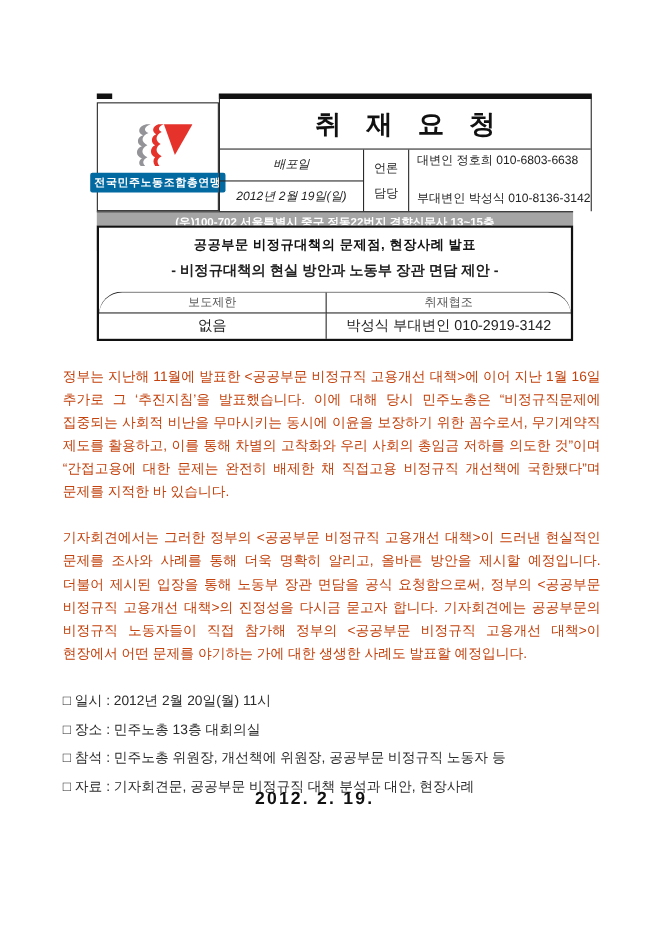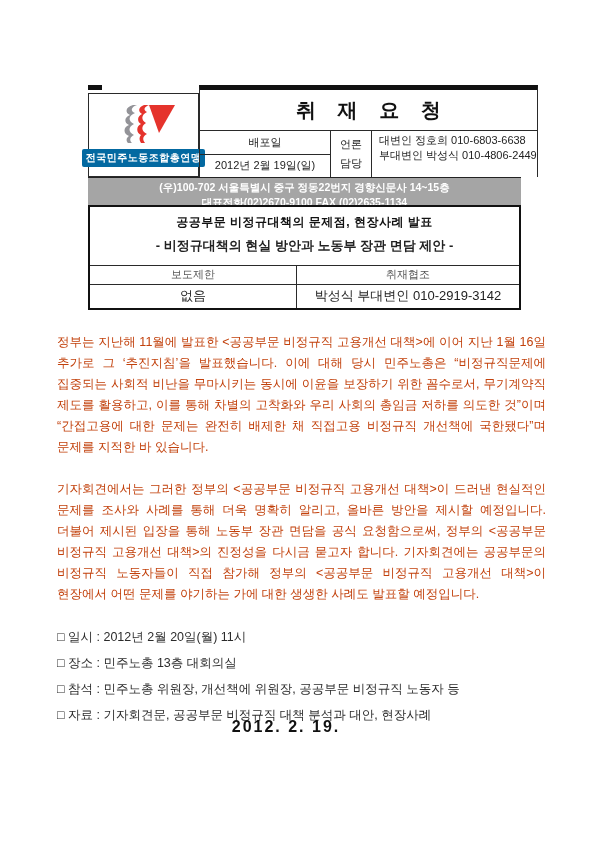--- a/index.html
+++ b/index.html
@@ -29,55 +29,55 @@
     background: #0369a1; color: #fff;
     font-size: 10px; font-weight: bold; letter-spacing: 0.5px;
     padding: 2px 4px; border-radius: 2px; white-space: nowrap;
   }
   .header-right {
     flex: 1; border-top: 5px solid #111;
     border-right: 1px solid #2a2a2a; border-left: 1px solid #2a2a2a;
     display: flex; flex-direction: column;
   }
   .doc-type {
-    text-align: center; font-size: 20px; font-weight: bold; letter-spacing: 8px;
+    text-align: center; font-size: 24px; font-weight: bold; letter-spacing: 8px;
     color: #111; padding: 7px 0 6px 8px;
     border-bottom: 1px solid #2a2a2a;
   }
   .info-row { display: flex; font-size: 11px; flex: 1; }
-  .col-date { width: 130px; display: flex; flex-direction: column; text-align: center; }
+  .col-date { width: 130px; display: flex; flex-direction: column; text-align: center; font-style: italic; }
   .col-date .cell { flex: 1; display: flex; align-items: center; justify-content: center; padding: 2px 0; }
   .col-date .cell:first-child { border-bottom: 1px solid #2a2a2a; }
   .col-media {
     width: 42px; border-left: 1px solid #2a2a2a; border-right: 1px solid #2a2a2a;
     display: flex; flex-direction: column; justify-content: space-evenly;
     text-align: center; padding: 2px 0;
   }
-  .col-contact { flex: 1; display: flex; flex-direction: column; justify-content: space-evenly; padding: 2px 0 14px 7px; white-space: nowrap; }
+  .col-contact { flex: 1; display: flex; flex-direction: column; justify-content: space-evenly; padding: 2px 0 4px 7px; white-space: nowrap; gap: 20px; }
   .address-bar {
     background: #a5a5a5; color: #fff;
     border-top: 1px solid #222;
     text-align: center; font-size: 10.5px; font-weight: bold;
     line-height: 1.45; padding: 2px 0 3px;
   }
 
   
   .title-box {
     position: absolute; left: 88px; top: 205px; width: 433px;
     border: 2px solid #111; background: #fff;
   }
   .main-title {
     text-align: center; font-size: 12px; font-weight: bold; color: #111;
     padding: 7px 6px 2px; letter-spacing: 0.5px;
   }
   .sub-title {
     text-align: center; font-size: 13px; font-weight: bold; color: #222;
     padding: 4px 6px 10px;
   }
-  .tb-table { border-top: 1px solid #2a2a2a; display: grid; grid-template-columns: 48% 52%; }
+  .tb-table { border-top: 1px solid #2a2a2a; display: grid; grid-template-columns: 48% 52%; border-radius: 21px; }
   .tb-table .hcell {
     font-size: 11px; color: #555; text-align: center; padding: 1px 0 2px;
     border-bottom: 1px solid #2a2a2a;
   }
   .tb-table .vcell { font-size: 13px; color: #222; text-align: center; padding: 2px 0 3px; }
   .tb-table .right { border-left: 1px solid #2a2a2a; }
 
   
   .body-text { position: absolute; left: 57px; top: 332px; width: 489px; }
   .para {
@@ -115,28 +115,28 @@
           <div class="col-date">
             <div class="cell">배포일</div>
             <div class="cell">2012년 2월 19일(일)</div>
           </div>
           <div class="col-media">
             <div>언론</div>
             <div>담당</div>
           </div>
           <div class="col-contact">
             <div>대변인 정호희 010-6803-6638</div>
-            <div>부대변인 박성식 010-4806-2449</div>
+            <div>부대변인 박성식 010-8136-3142</div>
           </div>
         </div>
       </div>
     </div>
 
     <div class="address-bar">
-      <div>(우)100-702 서울특별시 중구 정동22번지 경향신문사 14~15층</div>
+      <div>(우)100-702 서울특별시 중구 정동22번지 경향신문사 13~15층</div>
       <div>대표전화(02)2670-9100 FAX (02)2635-1134</div>
     </div>
   </div>
 
   <div class="title-box">
     <div class="main-title">공공부문 비정규대책의 문제점, 현장사례 발표</div>
     <div class="sub-title">- 비정규대책의 현실 방안과 노동부 장관 면담 제안 -</div>
     <div class="tb-table">
       <div class="hcell">보도제한</div>
       <div class="hcell right">취재협조</div>

